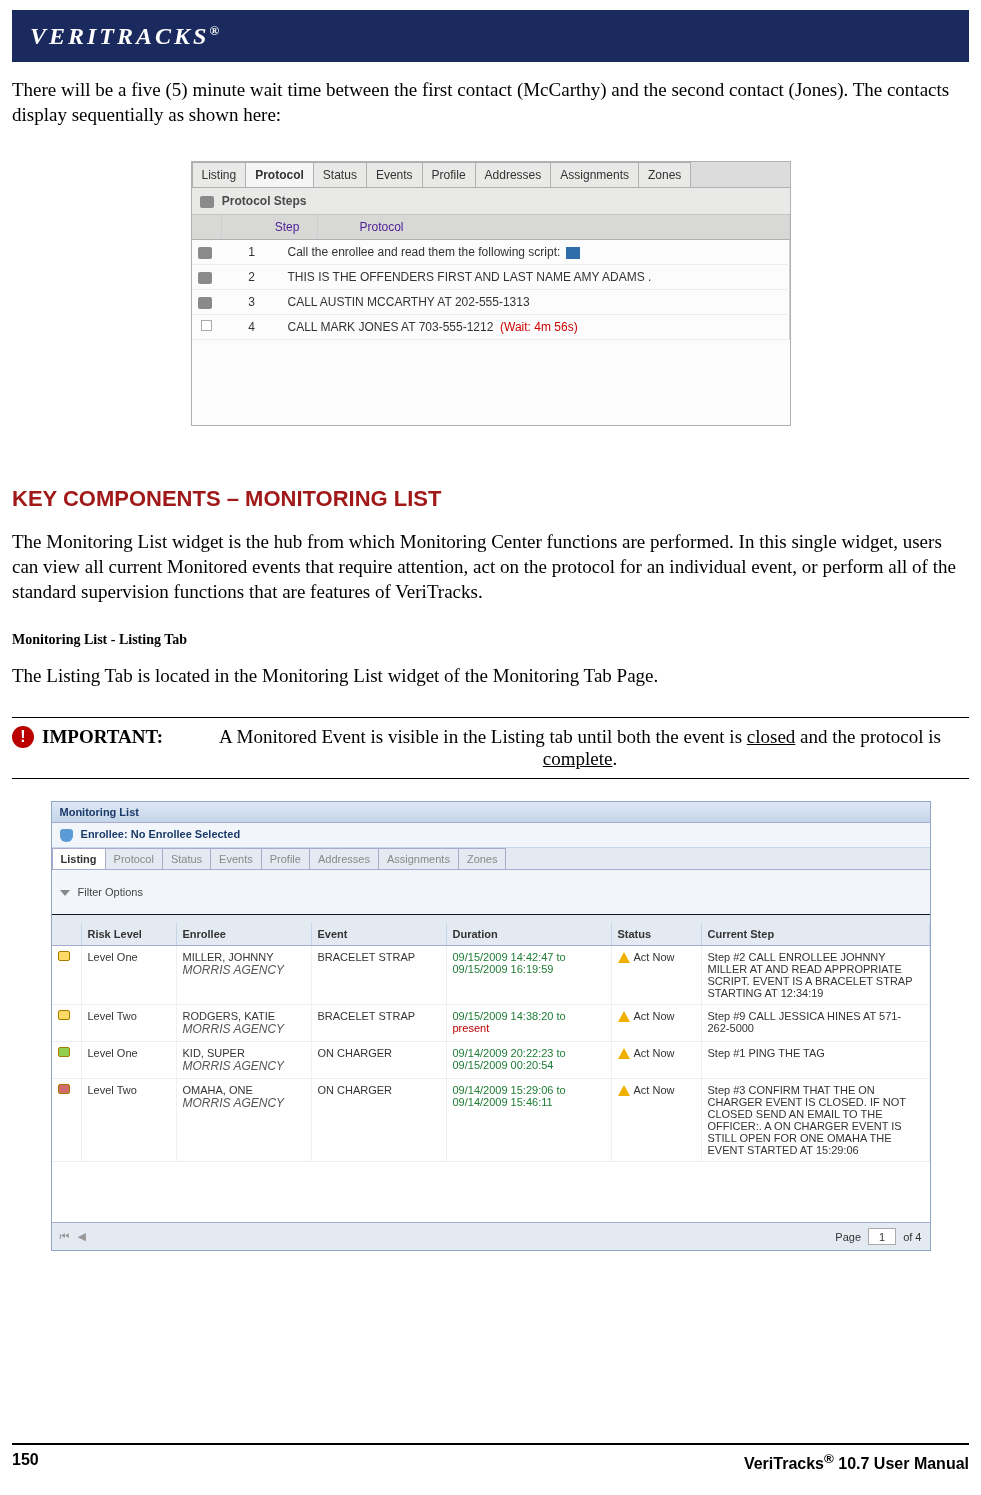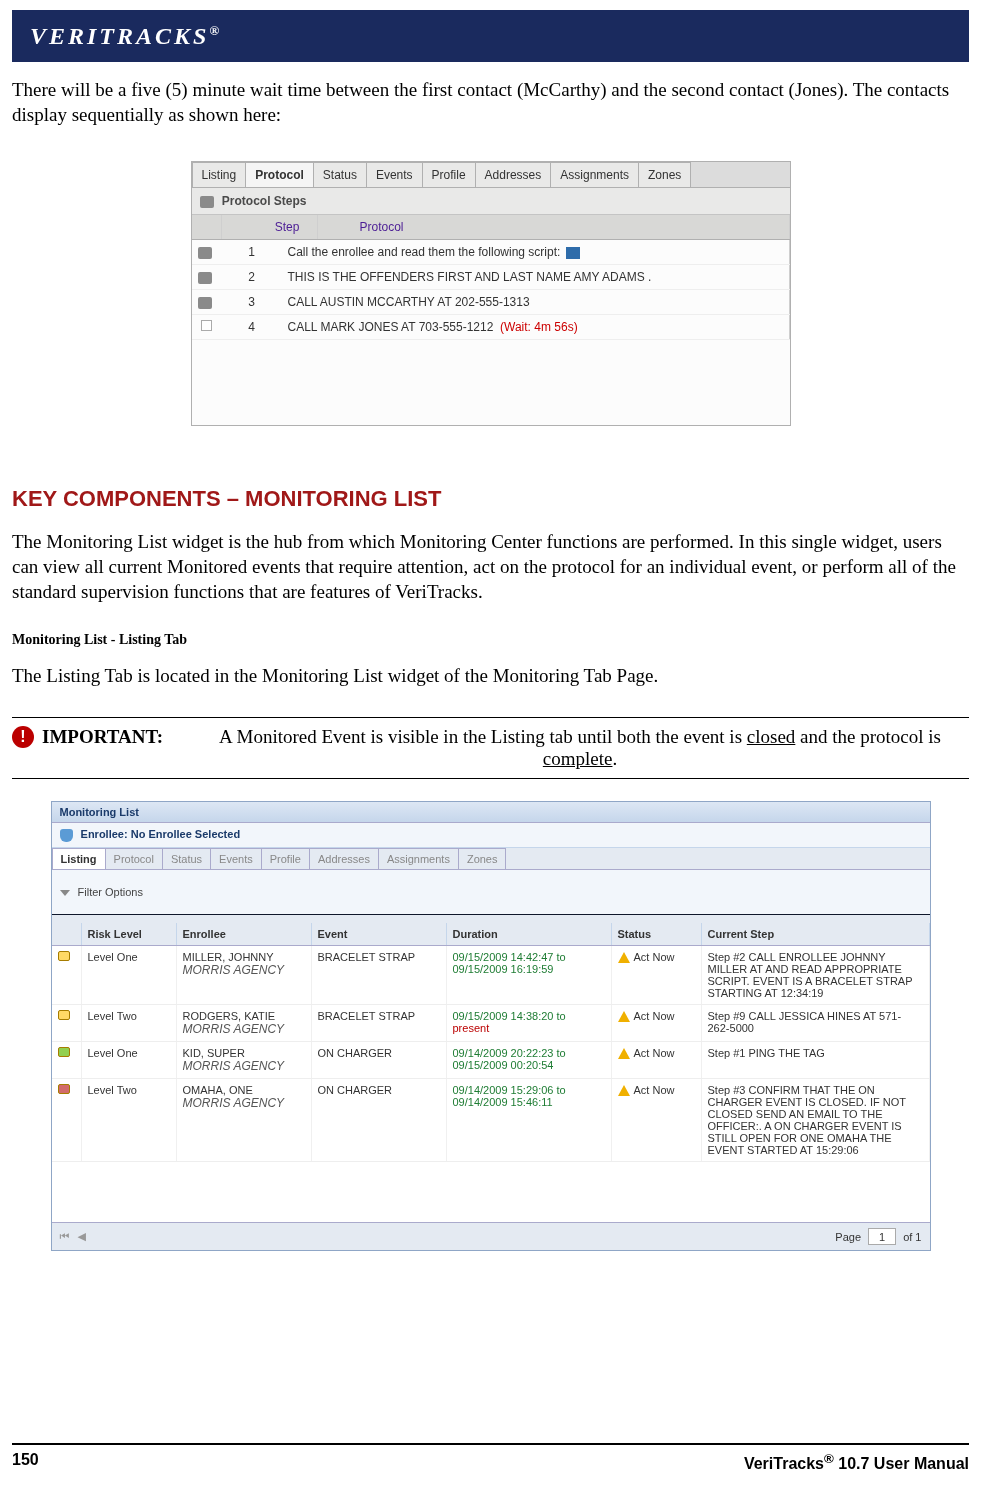--- a/index.html
+++ b/index.html
@@ -224,21 +224,21 @@
       </div>
 
   <div class="ml-footer">
     <div class="nav-arrows">
       <span>⏮</span>
       <span>◀</span>
     </div>
     <div>
       <span>Page</span>
       <span class="page-input">1</span>
-      <span>of 1</span>
+      <span>of 4</span>
     </div>
   </div>
 </div>
 
 <div class="doc-footer">
   <span>150</span>
   <span>
     <span>VeriTracks</span><sup>®</sup><span> 10.7 User Manual</span>
   </span>
 </div>

